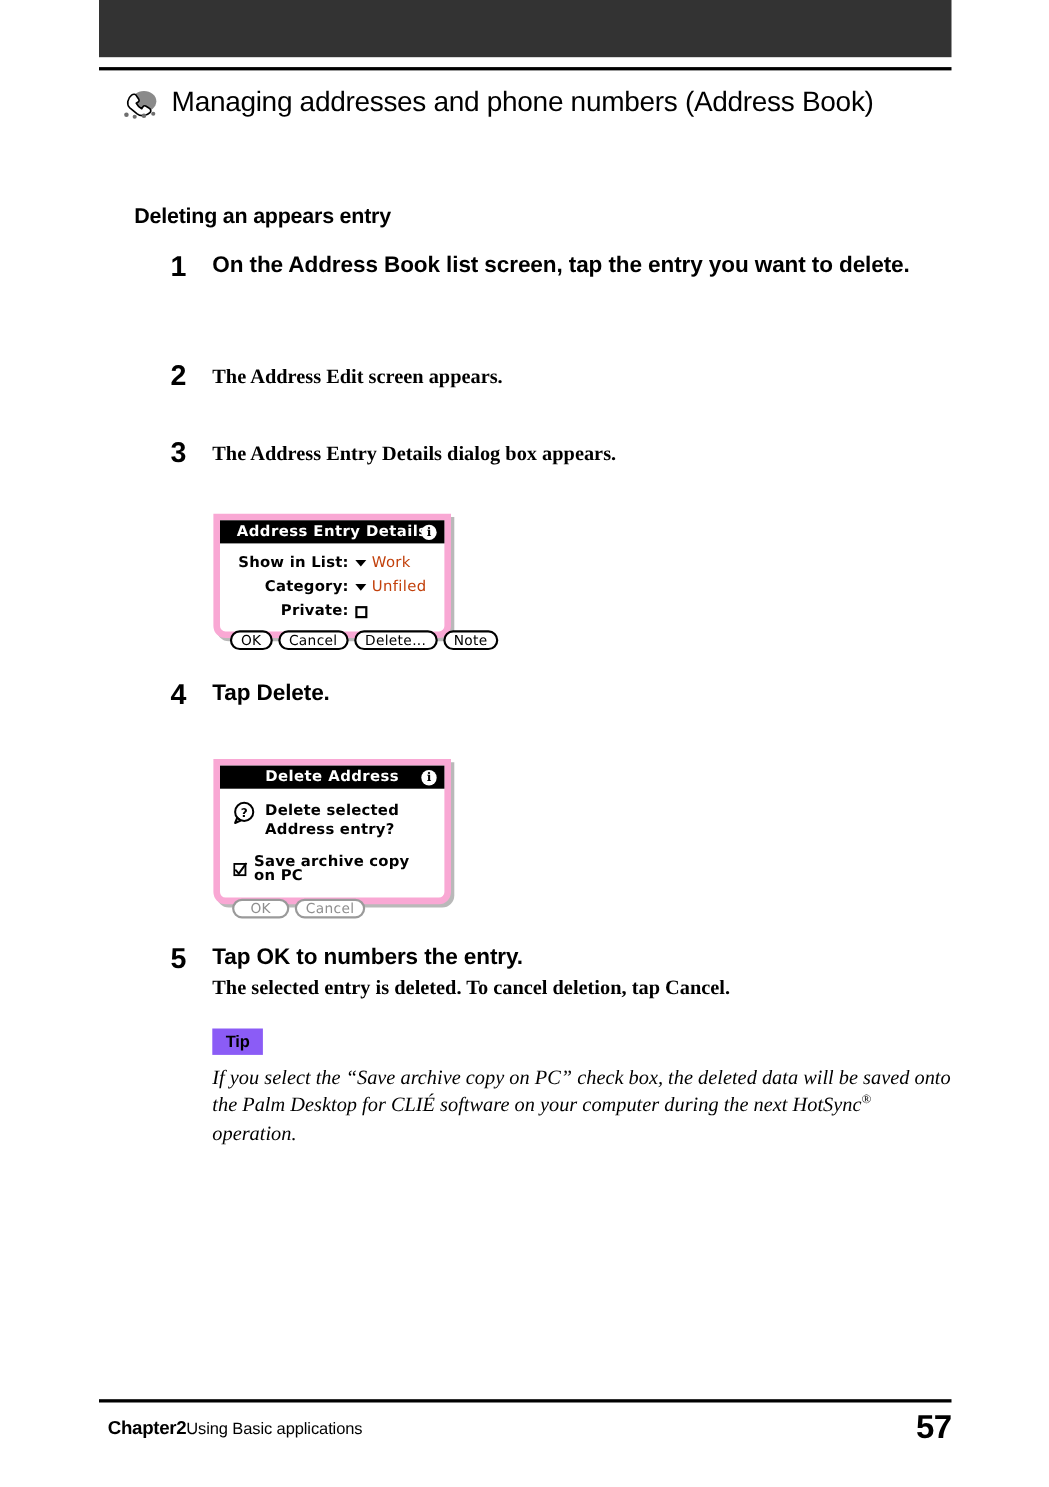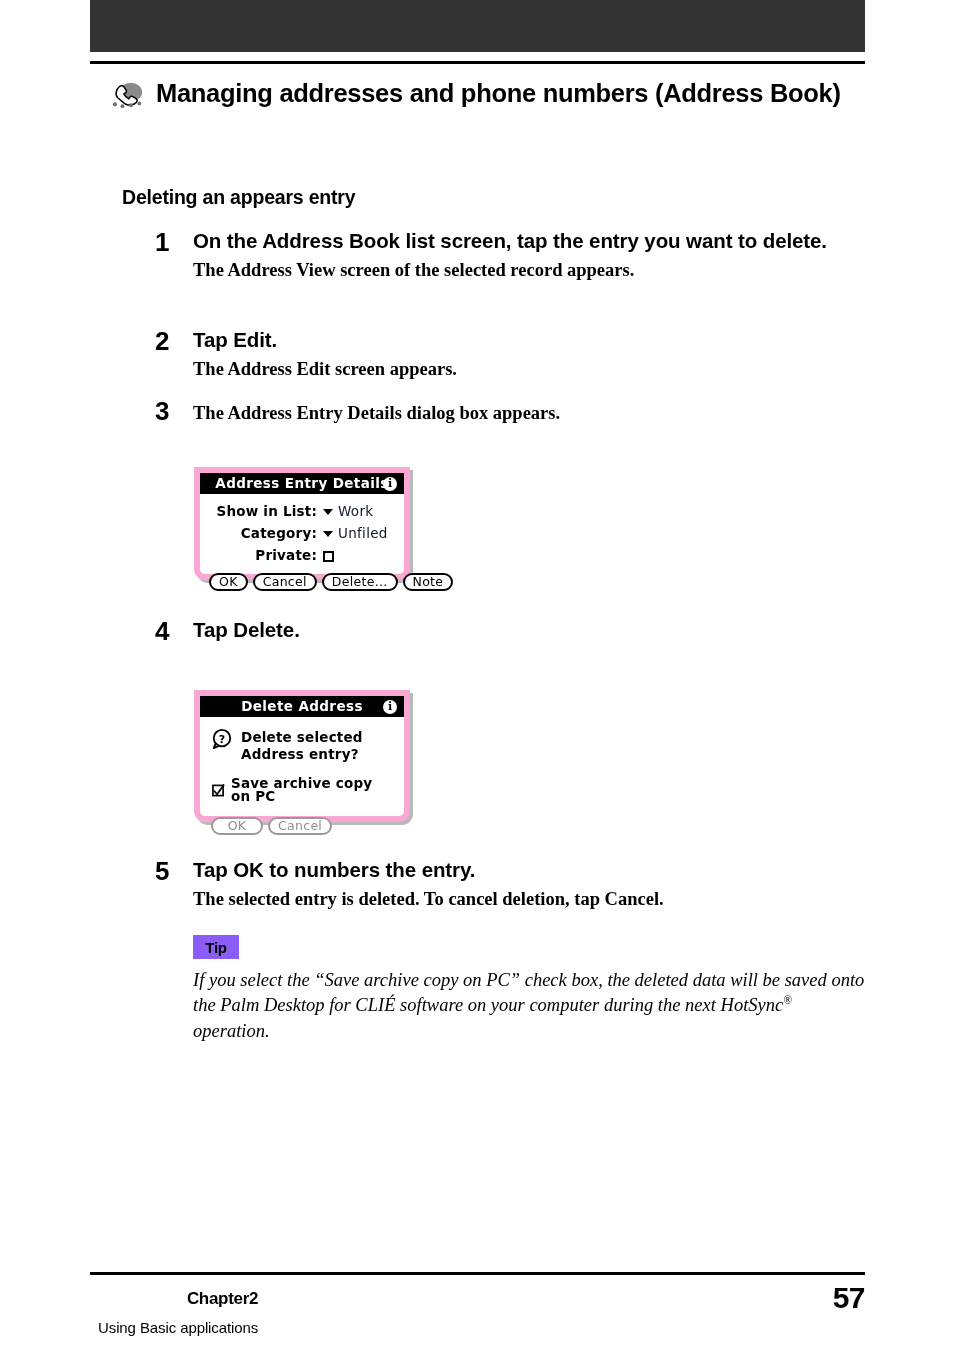--- a/index.html
+++ b/index.html
@@ -47,21 +47,21 @@
   }
   .head-icon {
     width: 38px;
     height: 30px;
     margin-right: 8px;
     flex: 0 0 auto;
     display: block;
   }
   .head-title {
     font-size: 25.5px;
-    font-weight: bold;
+    font-weight: normal;
     letter-spacing: -0.3px;
     white-space: nowrap;
     line-height: 1;
   }
 
   
   .section-head {
     position: absolute;
     left: 122px;
     top: 186px;
@@ -212,21 +212,21 @@
     width: 0;
     height: 0;
     border-left: 5px solid transparent;
     border-right: 5px solid transparent;
     border-top: 6px solid #000000;
     margin-right: 5px;
     flex: 0 0 auto;
   }
   .field-value {
     font-size: 13.5px;
-    color: #0f172a;
+    color: #c2410c;
     letter-spacing: 0.3px;
     line-height: 1;
   }
   .checkbox-sq {
     width: 11px;
     height: 11px;
     border: 2px solid #000000;
     box-sizing: border-box;
     display: inline-block;
   }
@@ -311,23 +311,22 @@
     width: 775px;
     height: 3px;
     background: #000000;
   }
   .footer-left {
     position: absolute;
     left: 98px;
     top: 1289px;
     font-size: 15.5px;
     display: flex;
-    align-items: flex-end;
-    gap: 10px;
-    flex-direction: column;
+    align-items: center;
+    gap: 0;
   }
   .footer-chapter {
     font-weight: bold;
     font-size: 17px;
     letter-spacing: -0.3px;
   }
   .footer-sub {
     font-size: 15px;
     letter-spacing: -0.1px;
   }
@@ -357,28 +356,26 @@
   </svg>
   <div class="head-title">Managing addresses and phone numbers (Address Book)</div>
 </div>
 
 <div class="section-head">Deleting an appears entry</div>
 
 <div class="step" id="step1">
   <div class="step-num">1</div>
   <div class="step-body">
     <div class="step-title">On the Address Book list screen, tap the entry you want to delete.</div>
-    <div class="step-desc">The Address View screen of the selected record appears.</div>
   </div>
 </div>
 
 <div class="step" id="step2">
   <div class="step-num">2</div>
   <div class="step-body">
-    <div class="step-title">Tap Edit.</div>
     <div class="step-desc">The Address Edit screen appears.</div>
   </div>
 </div>
 
 <div class="step" id="step3">
   <div class="step-num">3</div>
   <div class="step-body">
     <div class="step-desc">The Address Entry Details dialog box appears.</div>
   </div>
 </div>

